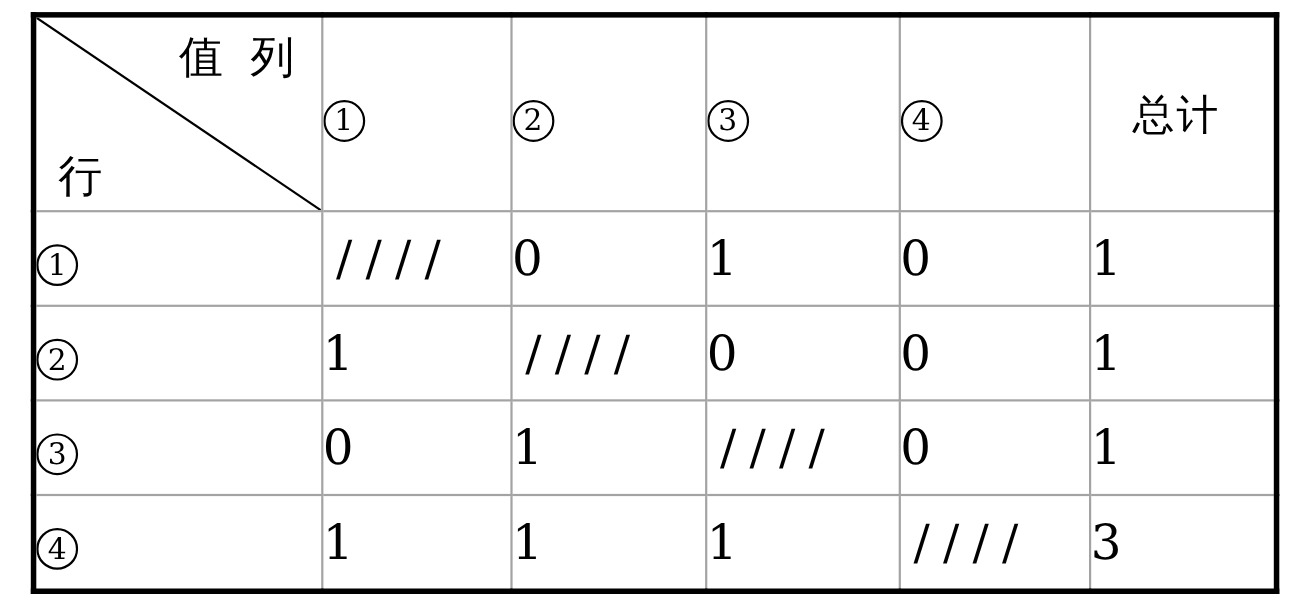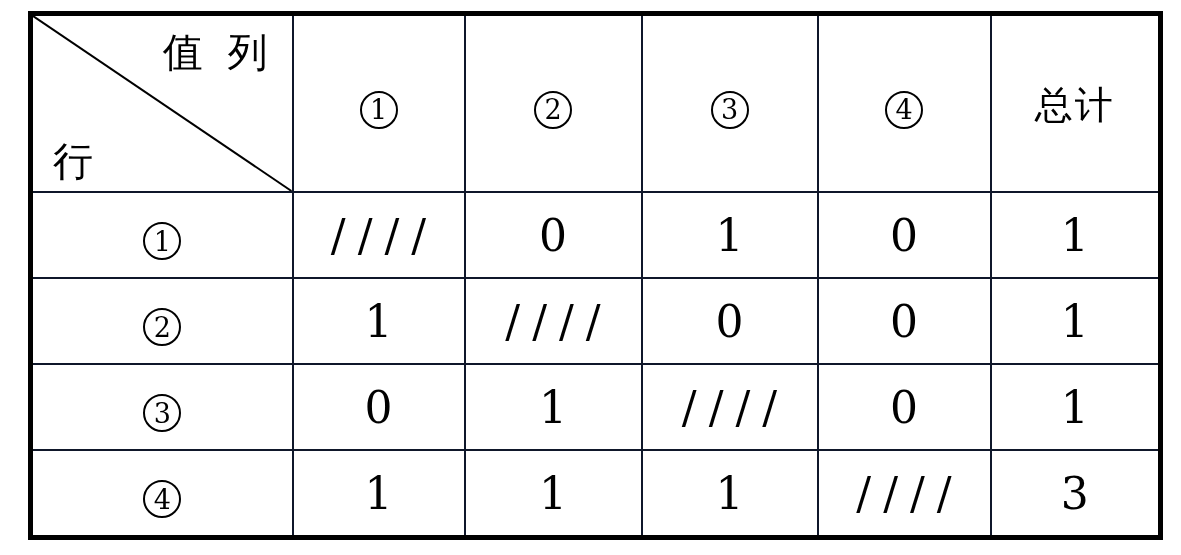--- a/index.html
+++ b/index.html
@@ -18,22 +18,22 @@
     position: absolute;
     left: 28px;
     top: 11px;
   }
   table.matrix {
     border-collapse: collapse;
     table-layout: fixed;
     background: #ffffff;
   }
   table.matrix td {
-    border: 2px solid #0f172a;
-    text-align: center;
+    border: 2px solid #a3a3a3;
+    text-align: left;
     vertical-align: middle;
     padding: 0;
     font-size: 44px;
     overflow: hidden;
   }
   table.matrix {
     border: 5px solid #000000;
   }
   tr.header-row td { height: 175px; }
   tr.data-row td { height: 84px; }
@@ -62,20 +62,21 @@
     bottom: 10px;
     left: 20px;
     font-size: 40px;
     line-height: 1;
   }
 
   
   .cjk {
     font-size: 38px;
     letter-spacing: 2px;
+    margin-left: 38px;
   }
 
   
   .circle {
     display: inline-flex;
     align-items: center;
     justify-content: center;
     width: 38px;
     height: 38px;
     border: 2px solid #000000;

